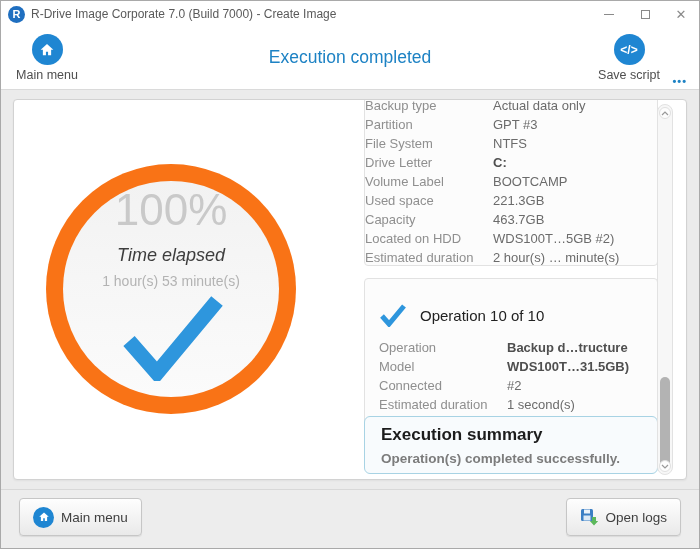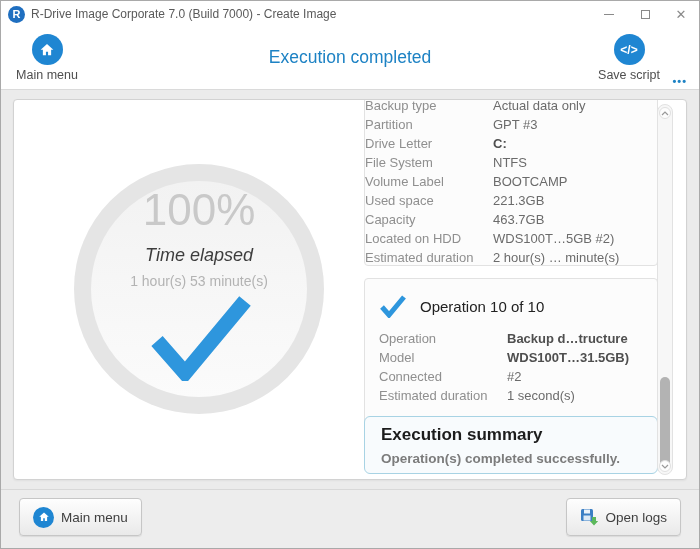--- a/index.html
+++ b/index.html
@@ -34,36 +34,36 @@
   .more-dots { position:absolute; right:12px; top:48px; color:#1d82c4; font-size:11px;
                font-weight:bold; letter-spacing:1px; cursor:default; }
 
   
   .content { position:absolute; top:88px; left:0; right:0; bottom:0; background:#ebebeb;
              border-top:1px solid #dadada; }
   .main-card { position:absolute; left:12px; right:12px; top:9px; height:381px; background:#fff;
                border:1px solid #d2d2d2; border-radius:4px; box-shadow:0 1px 2px rgba(0,0,0,0.05); }
 
   
-  .big-circle { position:absolute; left:60px; top:64px; width:250px; height:250px;
-                border-radius:50%; background:#e5e5e5; }
+  .big-circle { position:absolute; left:32px; top:64px; width:250px; height:250px;
+                border-radius:50%; background:#f97316; }
   .big-circle-inner { position:absolute; left:17px; top:17px; width:216px; height:216px;
                       border-radius:50%; background:linear-gradient(180deg,#f2f2f2,#fbfbfb);
                       display:flex; flex-direction:column; align-items:center; overflow:hidden; }
   .pct { font-size:44px; color:#c9c9c9; line-height:50px; margin-top:4px; }
   .elapsed-caption { font-size:18px; color:#3d3d3d; margin-top:10px;font-style:italic; }
   .elapsed-value { font-size:14px; color:#b3b3b3; margin-top:7px; white-space:nowrap; }
   .big-check { margin-top:4px; }
 
   
   .right-pane { position:absolute; left:350px; top:0; width:296px; height:379px; overflow:hidden; }
   .detail-card { position:absolute; left:0; width:294px; border:1px solid #e2e2e2;
                  border-radius:4px; background:#fcfcfc; }
   .card-details { top:-45px; height:211px; padding:40px 0 0; }
-  .card-operation { top:178px; height:156px; padding:12px 14px 0; }
+  .card-operation { top:178px; height:156px; padding:21px 14px 0; }
   .rows { }
   .row { display:flex; height:19px; align-items:center; }
   .row-label { width:128px; flex:0 0 auto; font-size:13px; color:#8f8f8f; white-space:nowrap; }
   .row-value { font-size:13px; color:#6b6b6b; white-space:nowrap; }
   .row-value.bold { color:#4f4f4f; font-weight:bold; }
   .op-header { display:flex; align-items:center; gap:13px; height:30px; margin-bottom:8px; }
   .op-title { font-size:15px; color:#222; }
   .summary-card { position:absolute; left:0; top:316px; width:294px; height:58px;
                   border:1px solid #a8d3e4; border-radius:6px; background:#f8fbfd; padding:8px 16px 0; }
   .summary-title { font-size:17px; font-weight:bold; color:#1c1c1c; line-height:20px; }
@@ -155,27 +155,27 @@
                 <span class="row-label">Backup type</span>
                 <span class="row-value">Actual data only</span>
               </div>
 
               <div class="row">
                 <span class="row-label">Partition</span>
                 <span class="row-value">GPT #3</span>
               </div>
 
               <div class="row">
+                <span class="row-label">File System</span>
+                <span class="row-value">NTFS</span>
+              </div>
+
+              <div class="row">
                 <span class="row-label">Drive Letter</span>
                 <span class="row-value bold">C:</span>
-              </div>
-
-              <div class="row">
-                <span class="row-label">File System</span>
-                <span class="row-value">NTFS</span>
               </div>
 
               <div class="row">
                 <span class="row-label">Volume Label</span>
                 <span class="row-value">BOOTCAMP</span>
               </div>
 
               <div class="row">
                 <span class="row-label">Used space</span>
                 <span class="row-value">221.3GB</span>

